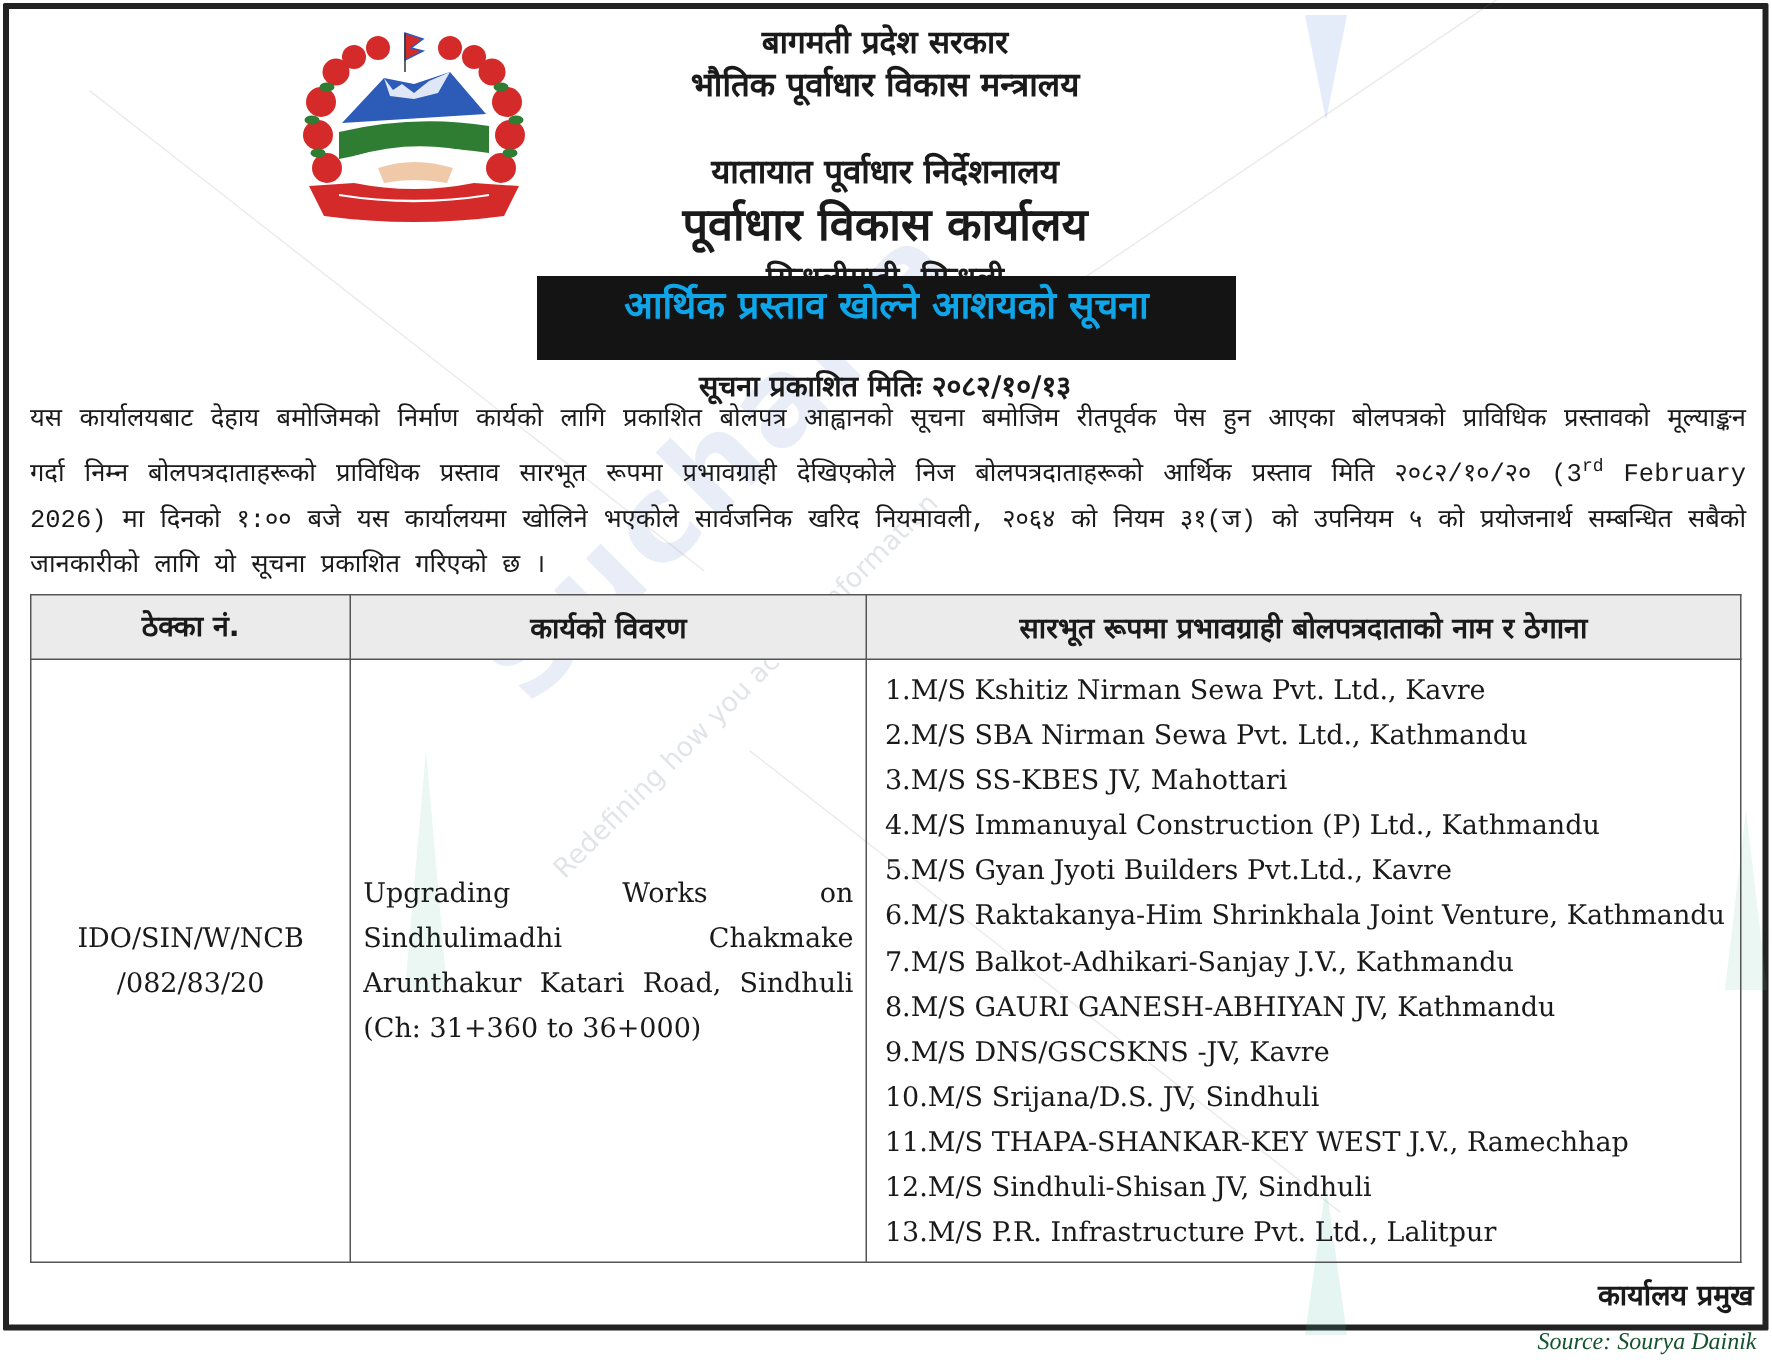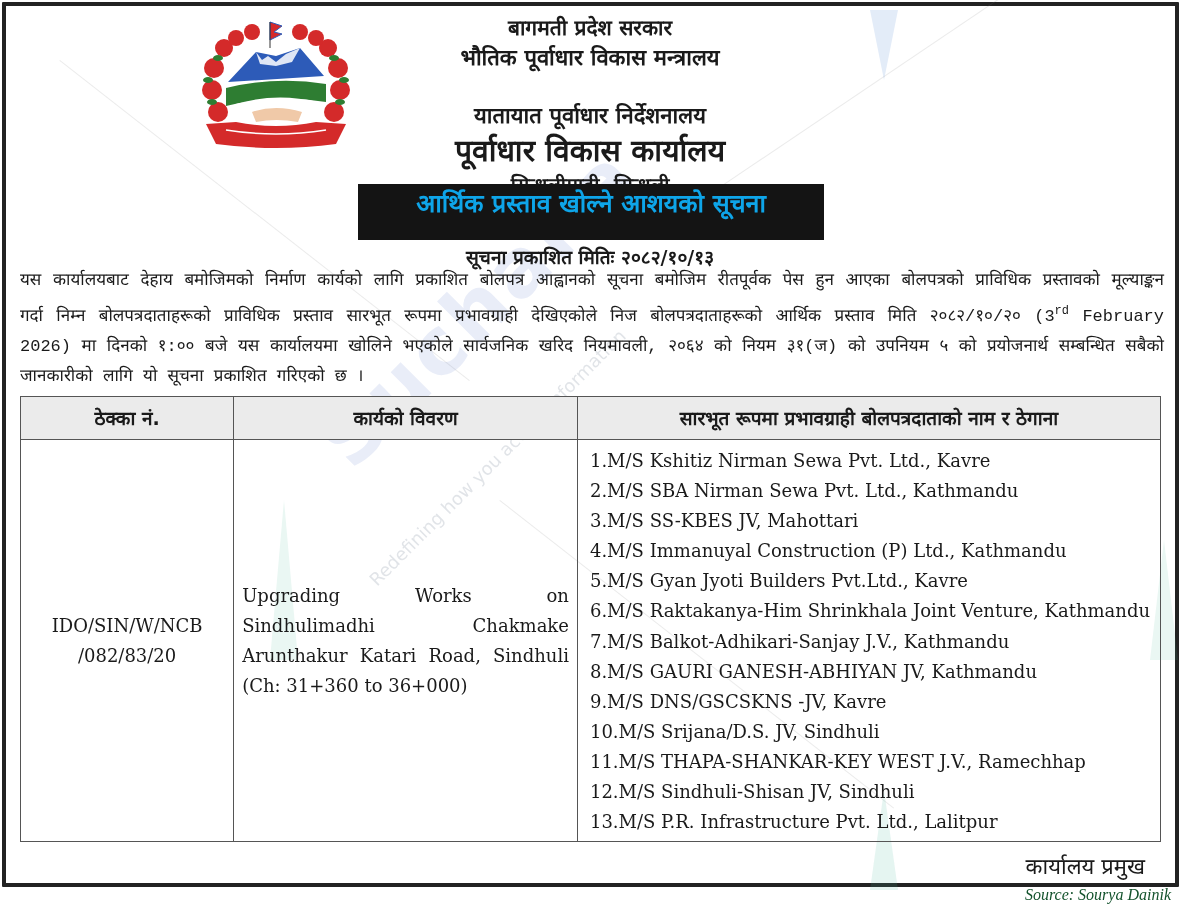--- a/index.html
+++ b/index.html
@@ -31,21 +31,21 @@
   .body-text sup { font-size:12px; }
   table.tender { position:absolute; left:20px; top:396px; width:1141px; border-collapse:collapse;
                  font-family:"DejaVu Serif", serif; }
   table.tender th { background:#ebebeb; height:40px; font-family:"DejaVu Sans", sans-serif;
                     font-weight:bold; font-size:19px; border:1.5px solid #555; }
   table.tender td { border:1.5px solid #555; vertical-align:middle; font-size:18px; }
   .c1 { width:224px; text-align:center; line-height:30px;margin-left:39px; }
   .c2 { width:372px; padding:0 8px; text-align:justify; text-align-last:left; line-height:30px; }
   .c3 { padding:6px 10px 4px 12px; }
   .bidder { line-height:30.1px; white-space:nowrap; font-size:18px; }
-  .signature { position:absolute; right:36px; top:850px; font-weight:normal; font-size:22px; }
+  .signature { position:absolute; right:12px; top:850px; font-weight:bold; font-size:19px; }
   .source { position:absolute; right:10px; top:886px; font-style:italic; font-size:16px;
             font-family:Liberation Serif, serif; color:#14532d; }
 </style>
 </head>
 <body>
 
 <div class="frame"></div>
 
 <div class="watermark" style="left:0;top:0;width:1181px;height:910px;">
   <div class="wm-line" style="left:60px;top:60px;width:520px;transform:rotate(38deg);"></div>

